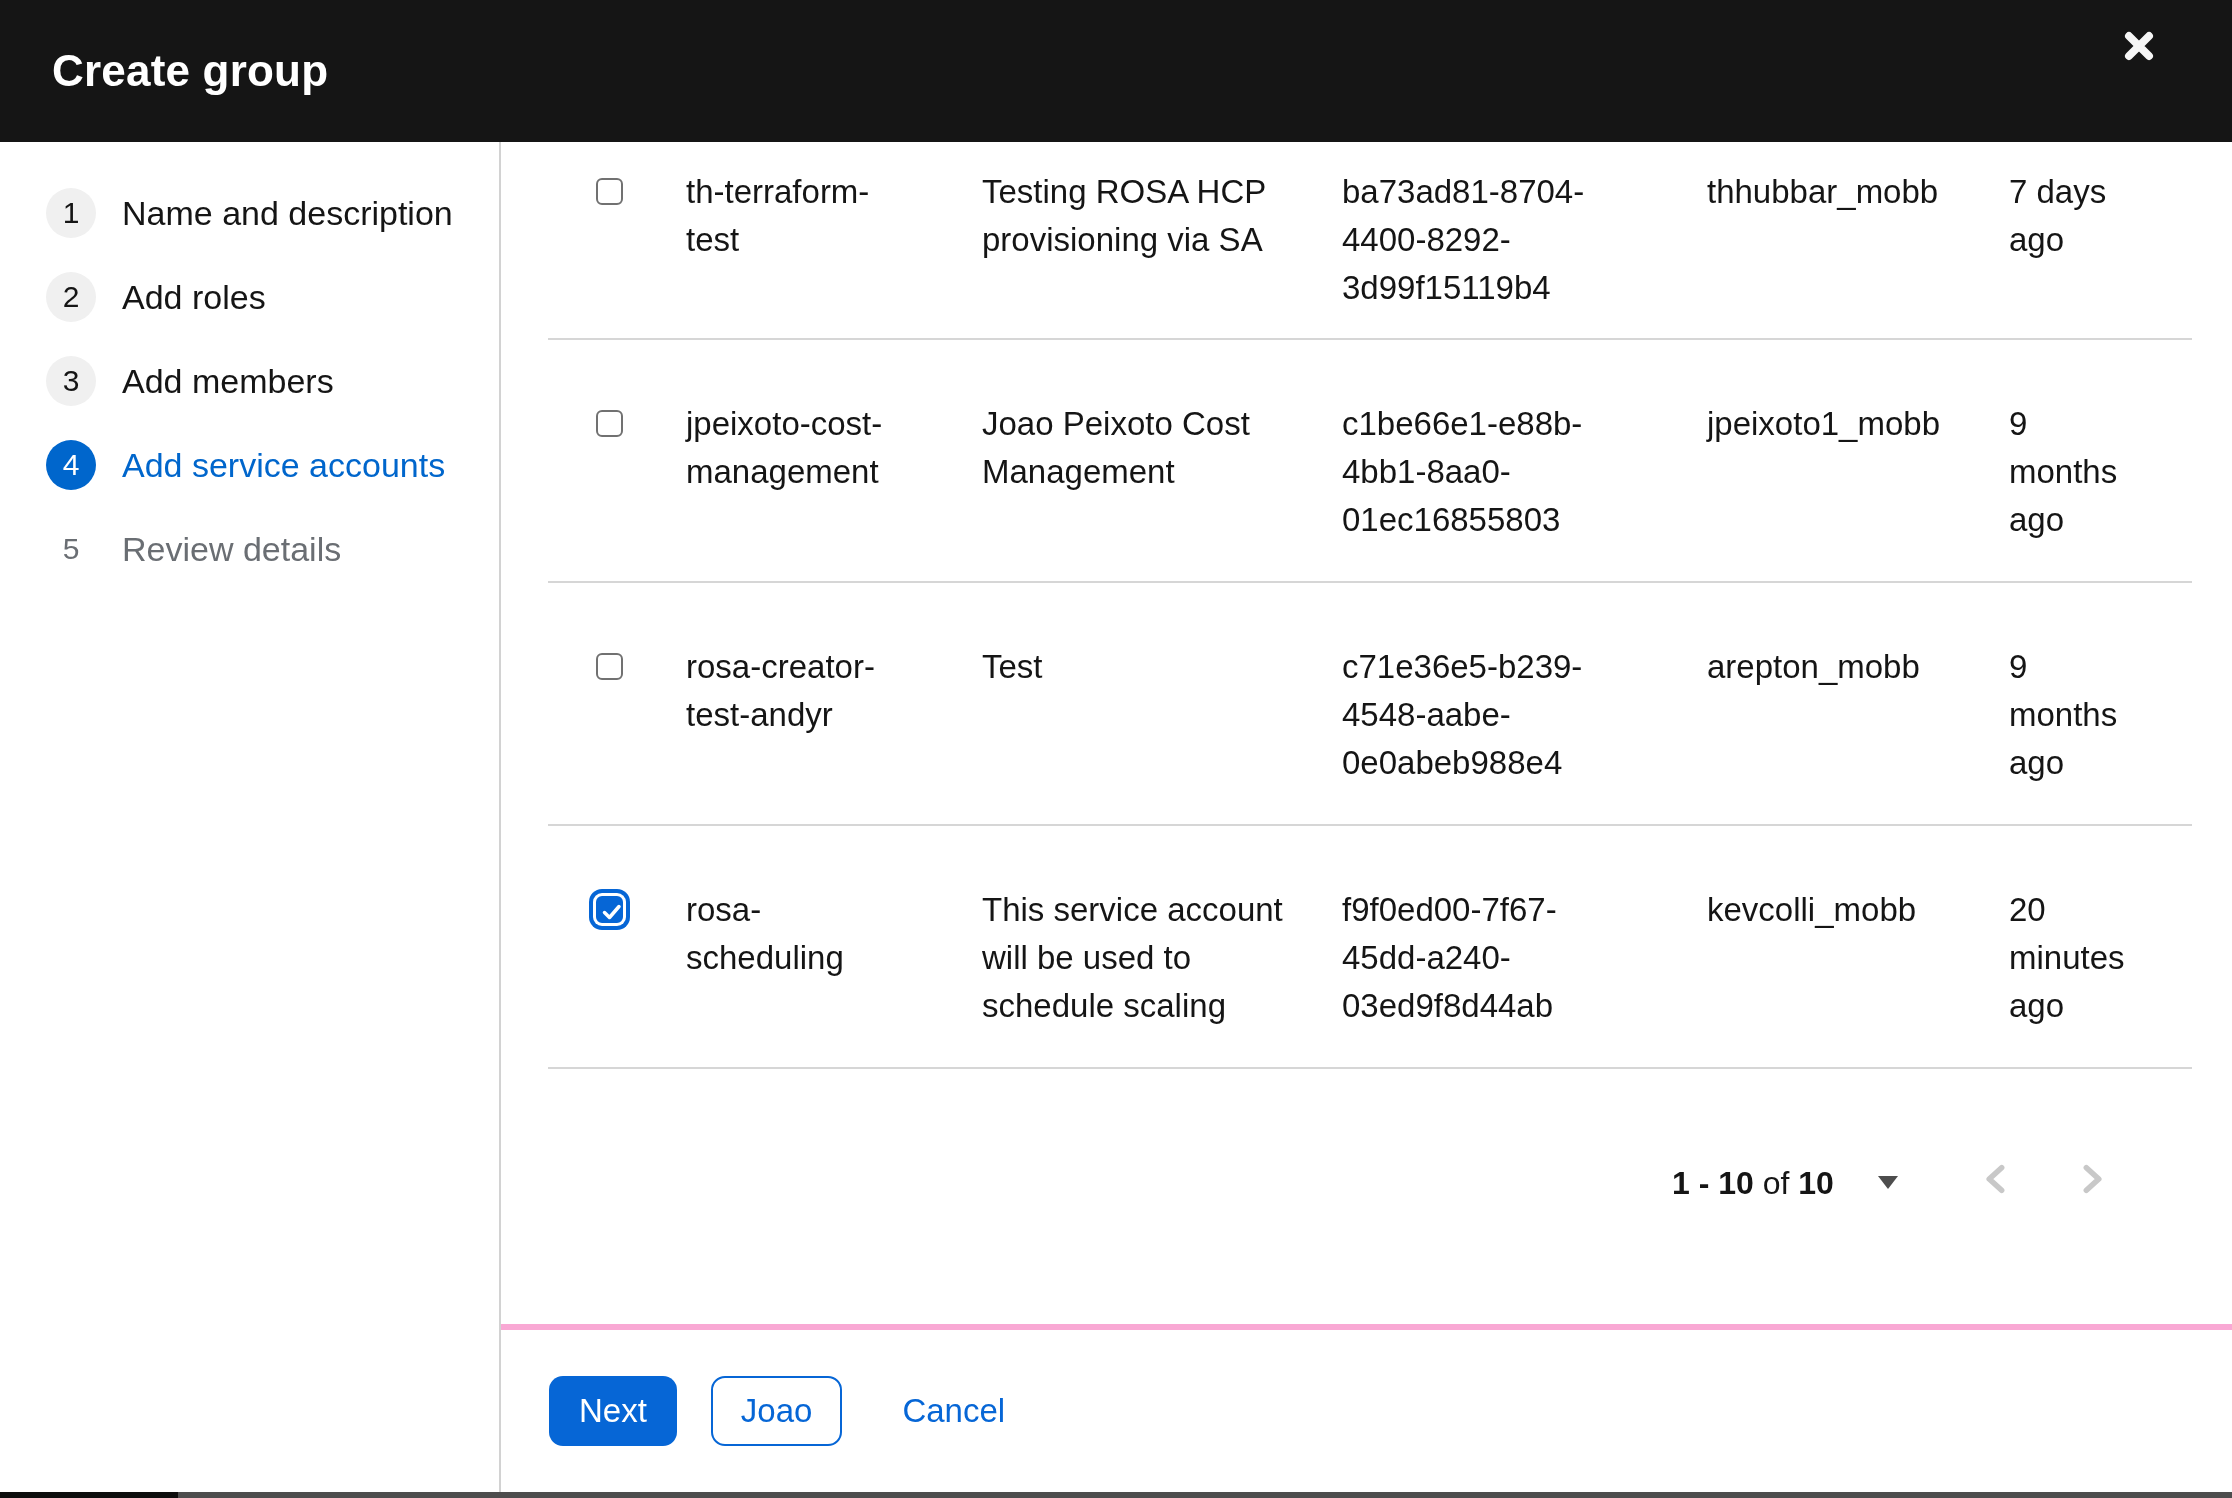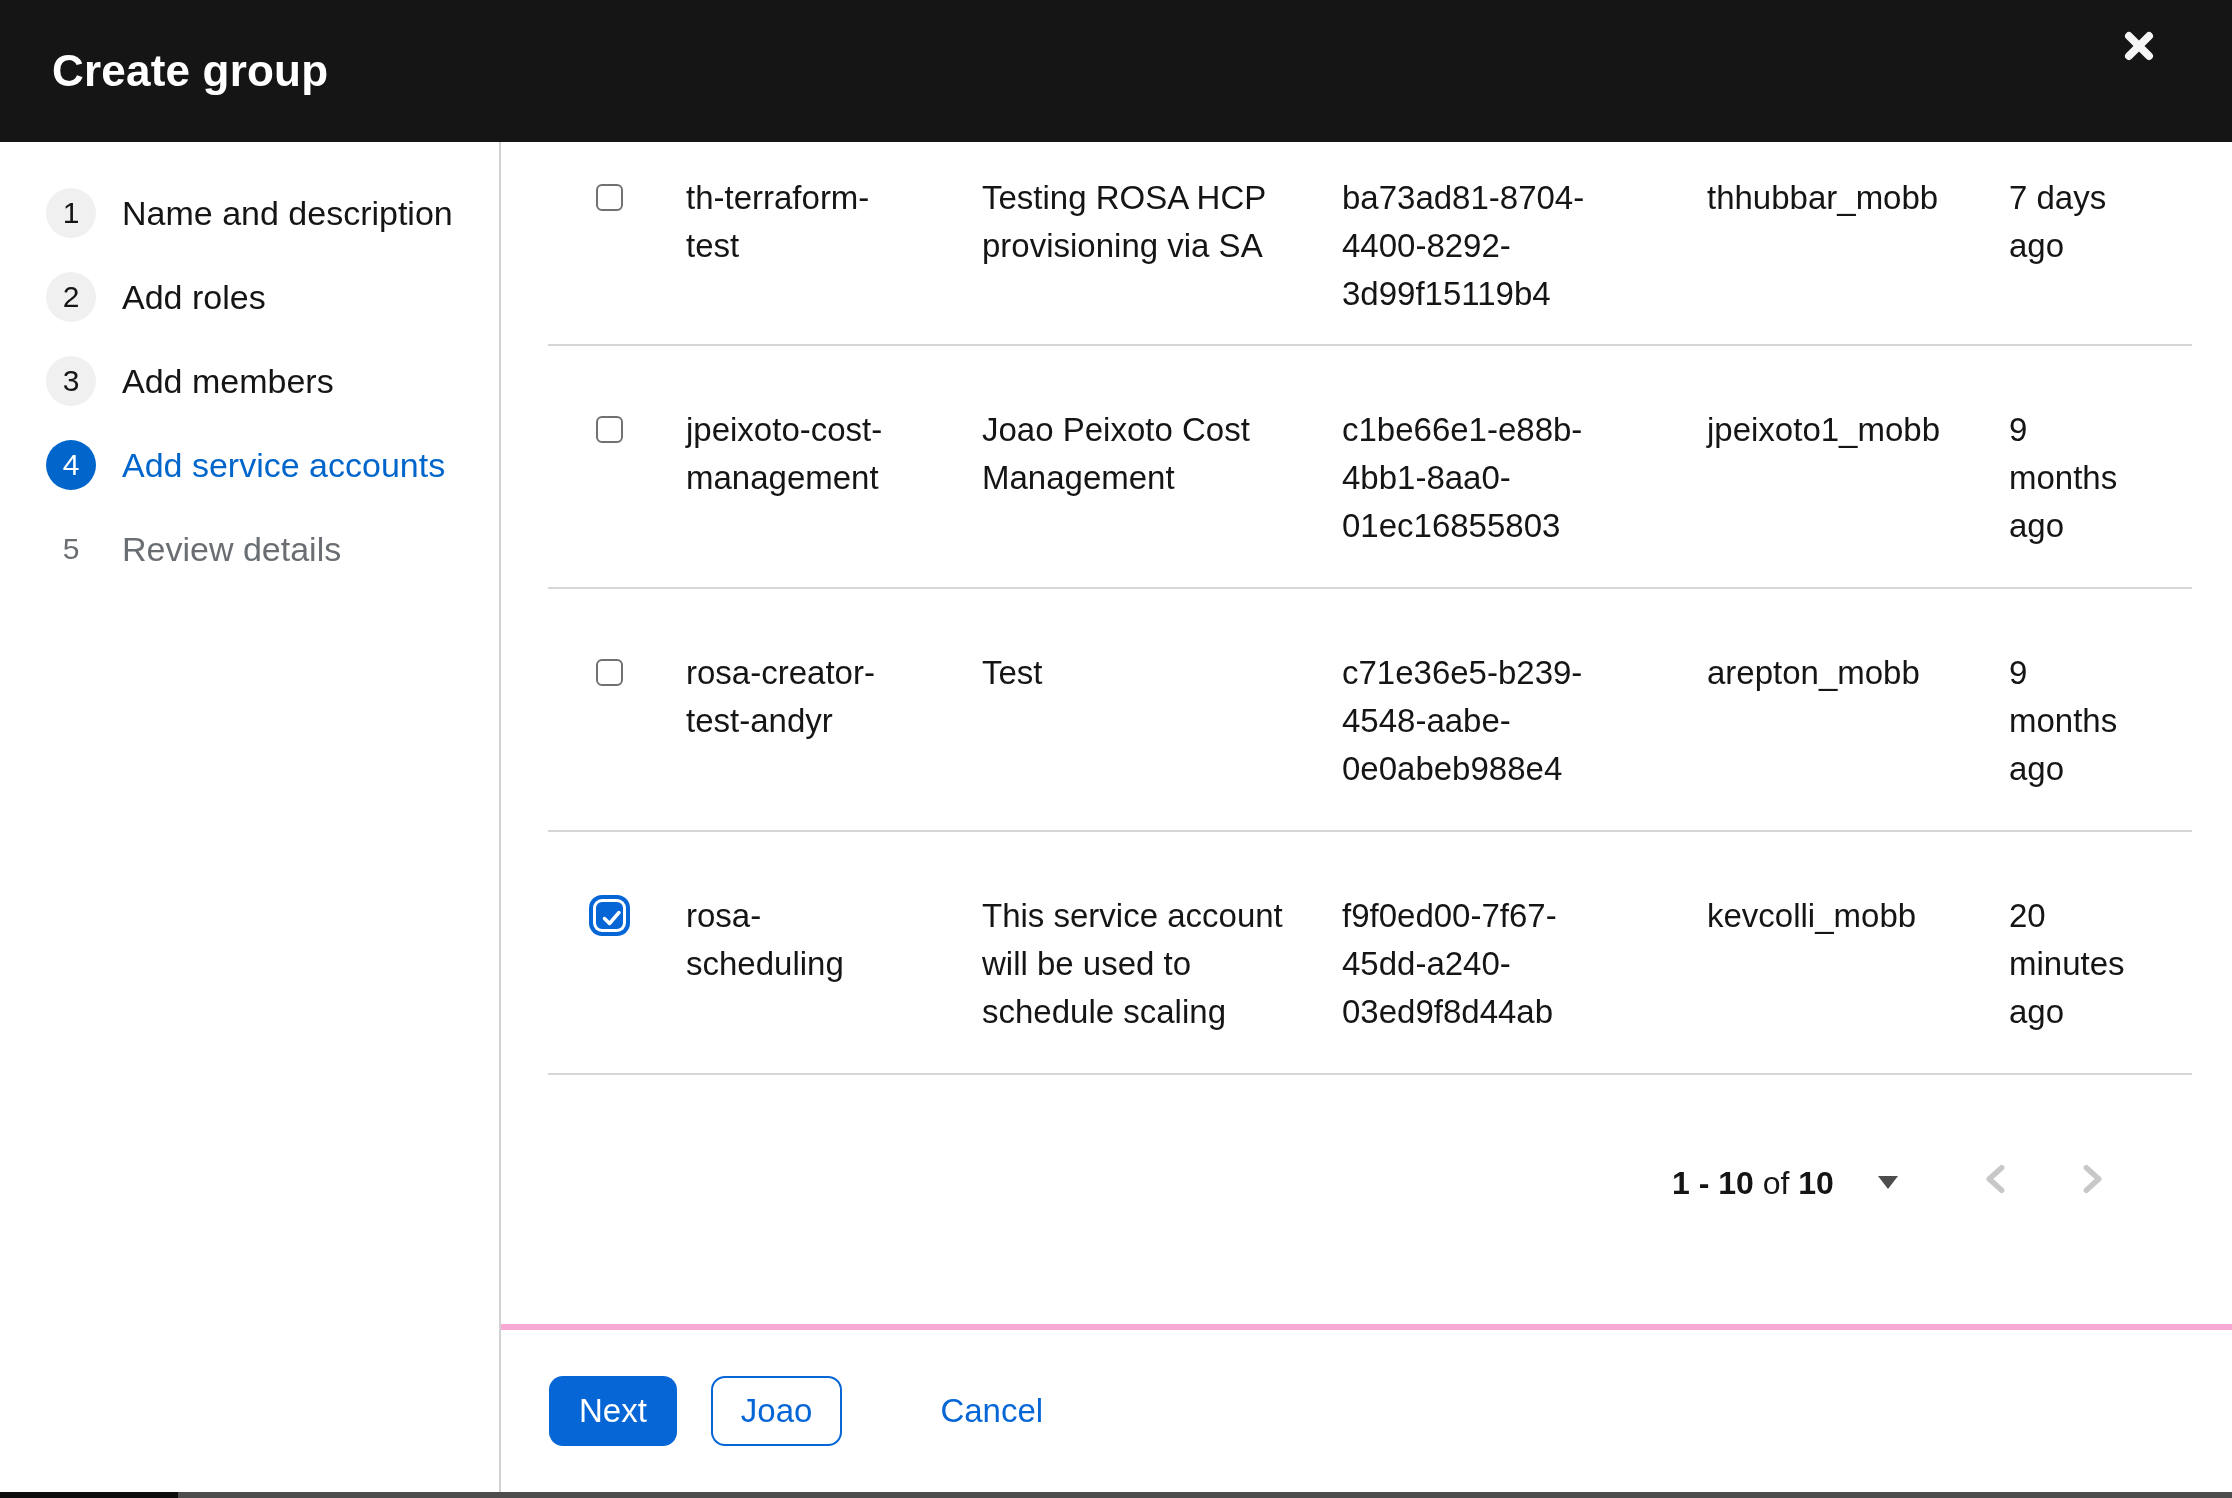--- a/index.html
+++ b/index.html
@@ -80,21 +80,21 @@
   }
   .step-label { font-size: 34px; color: #151515; white-space: nowrap; }
   .step.current .step-num { background: #0066cc; color: #ffffff; }
   .step.current .step-label { color: #0066cc; }
   .step.disabled .step-num { background: transparent; color: #6a6e73; }
   .step.disabled .step-label { color: #6a6e73; }
 
   
   .table {
     position: absolute;
-    top: 136px; left: 548px;
+    top: 130px; left: 548px;
     width: 1644px;
   }
   .row {
     display: grid;
     grid-template-columns: 138px 296px 360px 365px 302px 183px;
     border-bottom: 2px solid #d6d6d6;
     padding-top: 60px;
     height: 243px;
   }
   .row.first { padding-top: 38px; height: 210px; }
@@ -188,21 +188,21 @@
     color: #0666d6;
     border: 2px solid #0666d6;
     padding: 0 28px;
     margin-left: 34px;
   }
   .btn-link {
     background: transparent;
     border: none;
     color: #0666d6;
     padding: 0;
-    margin-left: 98px;
+    margin-left: 60px;
   }
 
   
   .bottom-strip {
     position: absolute;
     bottom: 0; left: 0;
     width: 2232px; height: 6px;
     background: #4d4d4d;
   }
   .bottom-strip .dark-seg {

